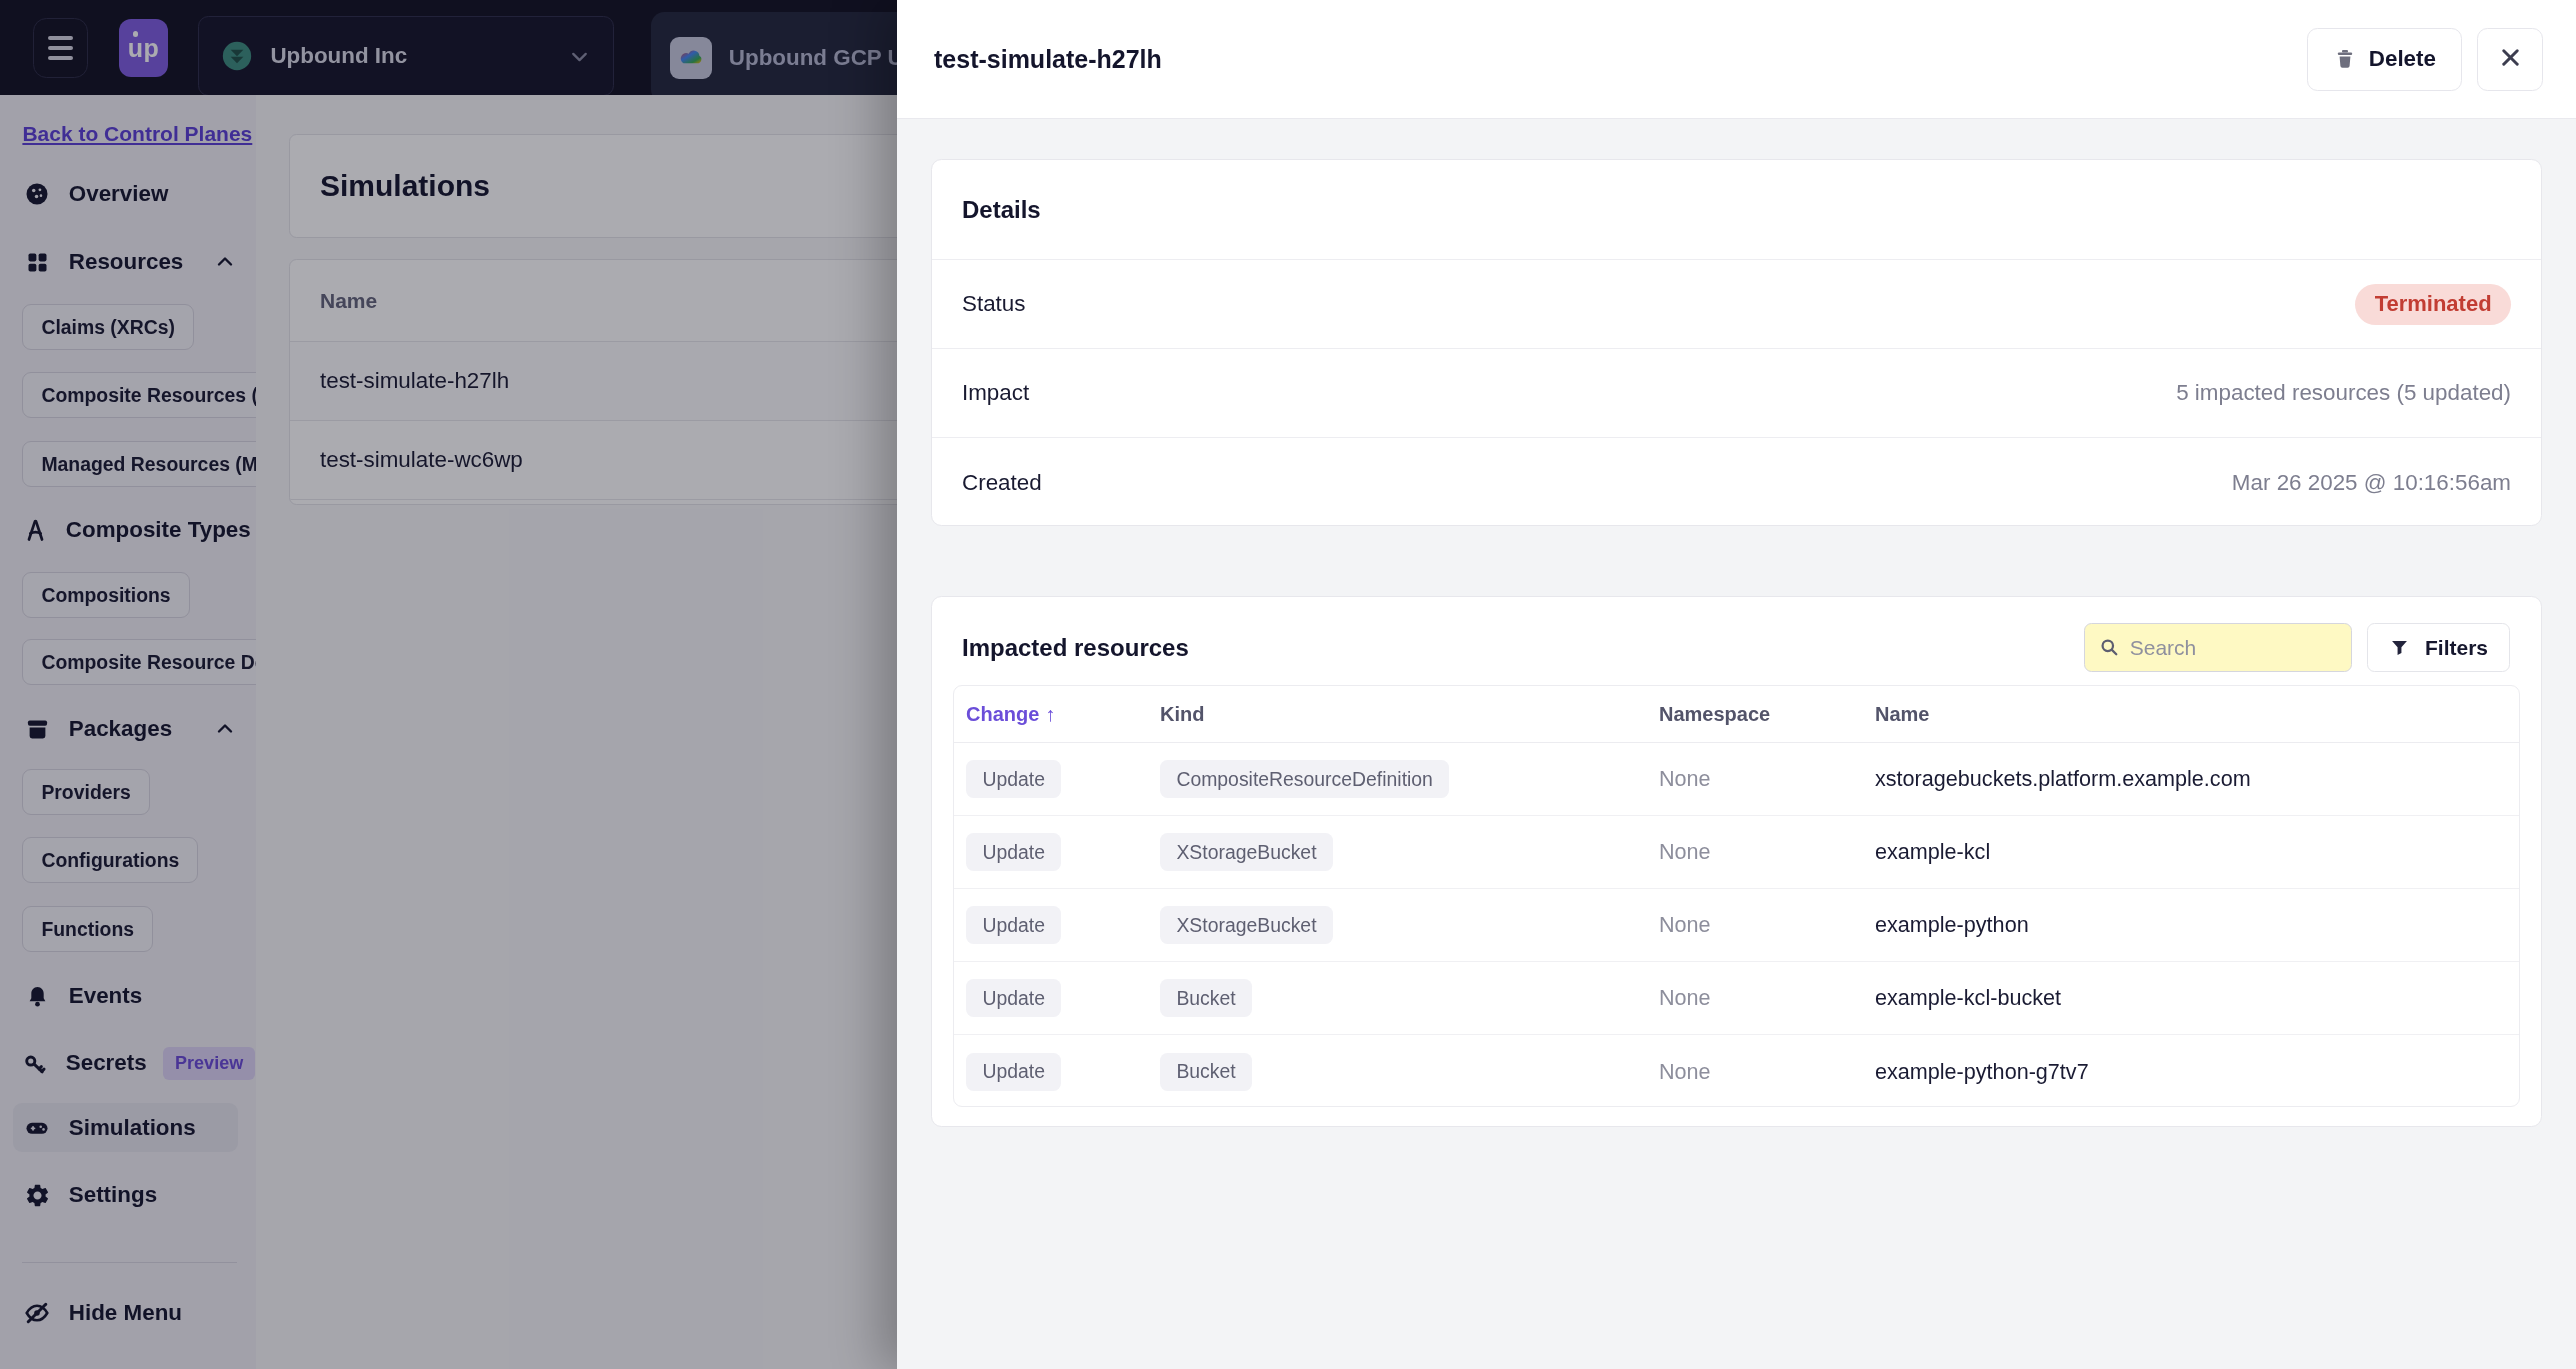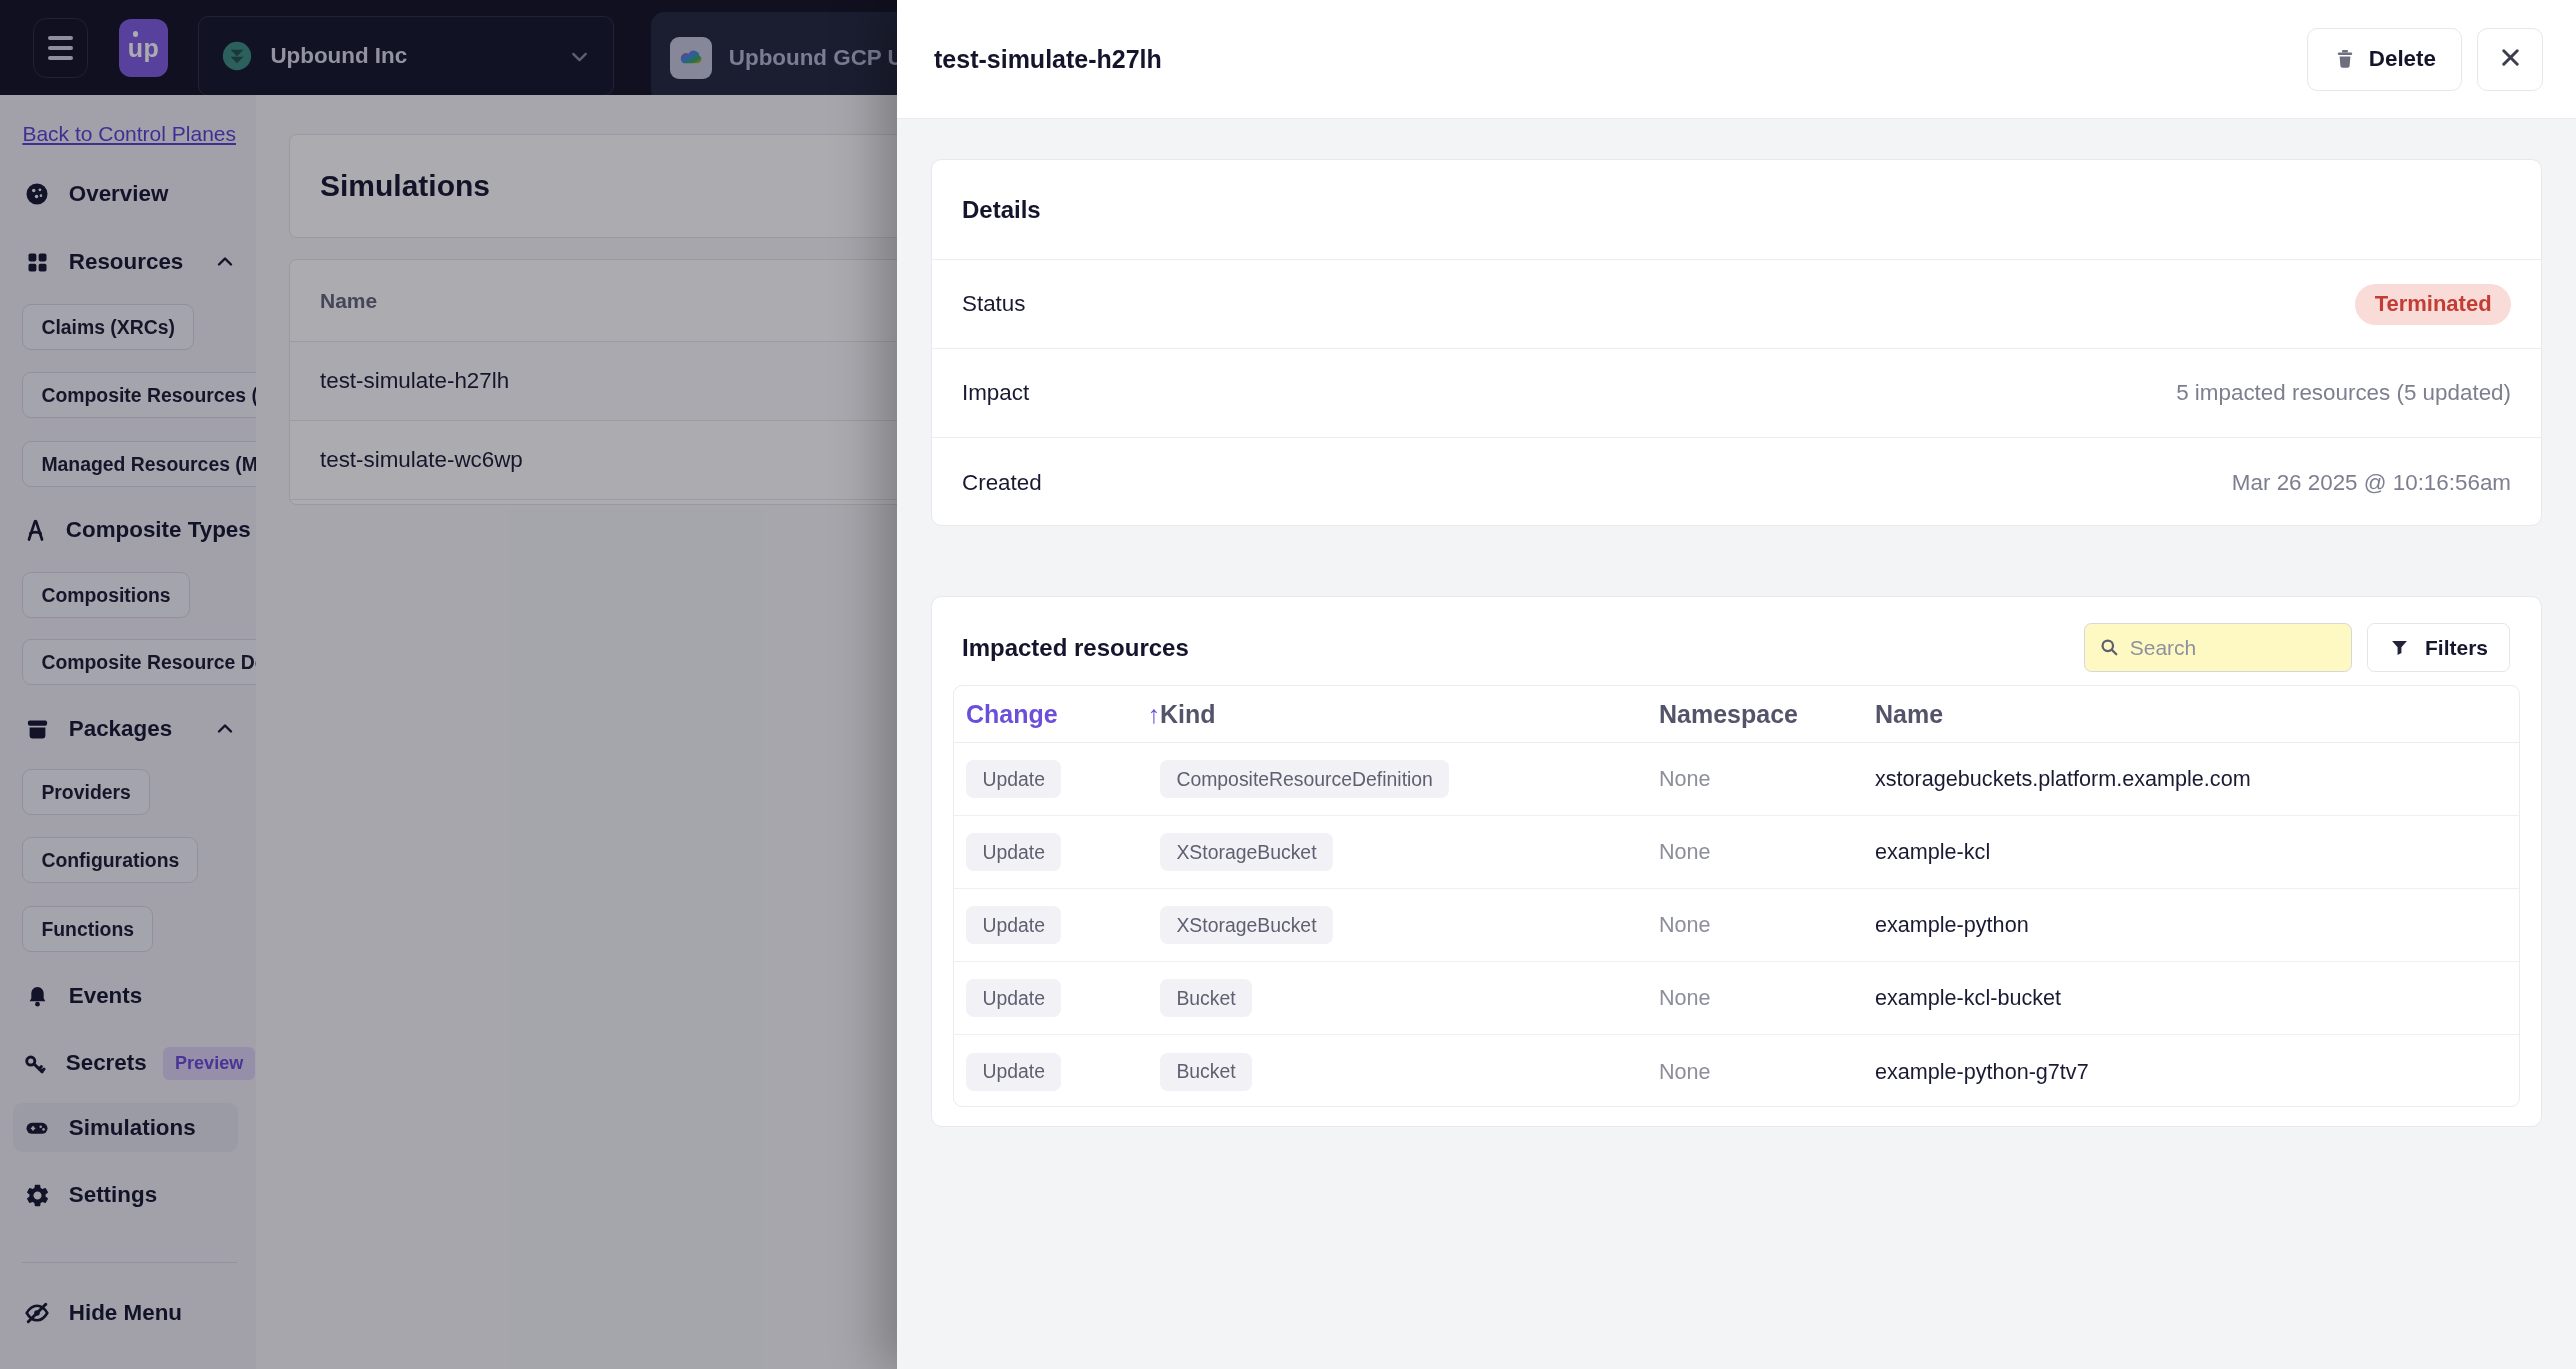--- a/index.html
+++ b/index.html
@@ -26,21 +26,21 @@
     align-items:center; justify-content:center; }
   .ctp-label { font-size:22.4px; font-weight:700; color:#b5b9d2; white-space:nowrap; }
 
   
   .sidebar { position:absolute; left:0; top:95px; width:256px; height:1275px; background:#f1f0f6; }
   .srow { position:absolute; left:22.4px; display:flex; align-items:center; gap:16.4px; height:42px; color:#15162e; cursor:pointer; }
   .srow .icn { width:30px; display:flex; justify-content:center; color:#15162e; }
   .slabel { font-size:22.4px; font-weight:600; color:#15162e; white-space:nowrap; }
   .group { width:215px; }
   .group .chev { margin-left:auto; color:#15162e; display:flex; }
-  .backlink { position:absolute; left:22.4px; top:27px; font-size:21px; font-weight:400; color:#5b3fd6;
+  .backlink { position:absolute; left:22.4px; top:27px; font-size:21px; font-weight:700; color:#5b3fd6;
     text-decoration:underline; cursor:pointer; white-space:nowrap; }
   .schip { position:absolute; left:22.4px; height:46px; display:inline-flex; align-items:center; padding:0 18px;
     border:1.1px solid #d7d6e0; border-radius:9px; background:#f5f4f9; font-size:19.4px; font-weight:600;
     color:#1a1b33; cursor:pointer; white-space:nowrap; }
   .active-pill { position:absolute; left:13.4px; top:1008px; width:225px; height:49px; border-radius:9px;
     background:#e7e6ef; display:flex; align-items:center; padding-left:9px; gap:16.4px; cursor:pointer; }
   .active-pill .icn { width:30px; display:flex; justify-content:center; color:#15162e; }
   .preview-badge { margin-left:auto; font-size:18px; font-weight:600; color:#6a4bd8; background:#ddd4f6;
     border-radius:6px; padding:6px 12px; }
   .sdivider { position:absolute; left:22.4px; top:1167px; width:215px; height:0; border-top:1.5px solid #d9d8e2; }
@@ -94,21 +94,21 @@
   .search-box input { border:none; outline:none; background:transparent; font-size:21px; color:#1a1b33; width:194px;
     font-family:"Liberation Sans", sans-serif; }
   .search-box input::placeholder { color:#8f909e; }
   .filters-btn { height:49px; border-radius:7.5px; border:1.5px solid #e4e5ea; background:#fff; padding:0 21px;
     display:flex; align-items:center; gap:15px; font-size:21px; font-weight:700; color:#16172e; cursor:pointer; }
   .filters-btn .icn { color:#23243c; display:flex; }
   .inner-table { position:absolute; left:21px; right:21px; top:88px; bottom:19.4px; border:1.1px solid #ececf0;
     border-radius:9px; background:#fff; overflow:hidden; }
   .t-row { display:grid; grid-template-columns:194px 499px 216px 1fr; align-items:center; padding-left:12px; }
   .t-head { height:57px; border-bottom:1.1px solid #ececf0; }
-  .t-head .th { font-size:25px; font-weight:600; color:#53546a;justify-content:space-between; }
+  .t-head .th { font-size:20px; font-weight:600; color:#53546a; }
   .t-head .th-change { color:#6b4ed9; font-weight:700; display:flex; align-items:center; gap:6px; cursor:pointer; }
   .t-body-row { height:73px; border-bottom:1.1px solid #f0f0f3; cursor:pointer; }
   .t-body-row:last-child { border-bottom:none; }
   .chip { display:inline-block; background:#f2f2f6; border-radius:7.5px; padding:7.5px 16.4px; font-size:19.4px; color:#5e5f71;
     width:max-content; }
   .td-ns { font-size:21.6px; color:#8d8e9c; }
   .td-name { font-size:21.6px; color:#1a1b33; }
 </style>
 </head>
 <body>

